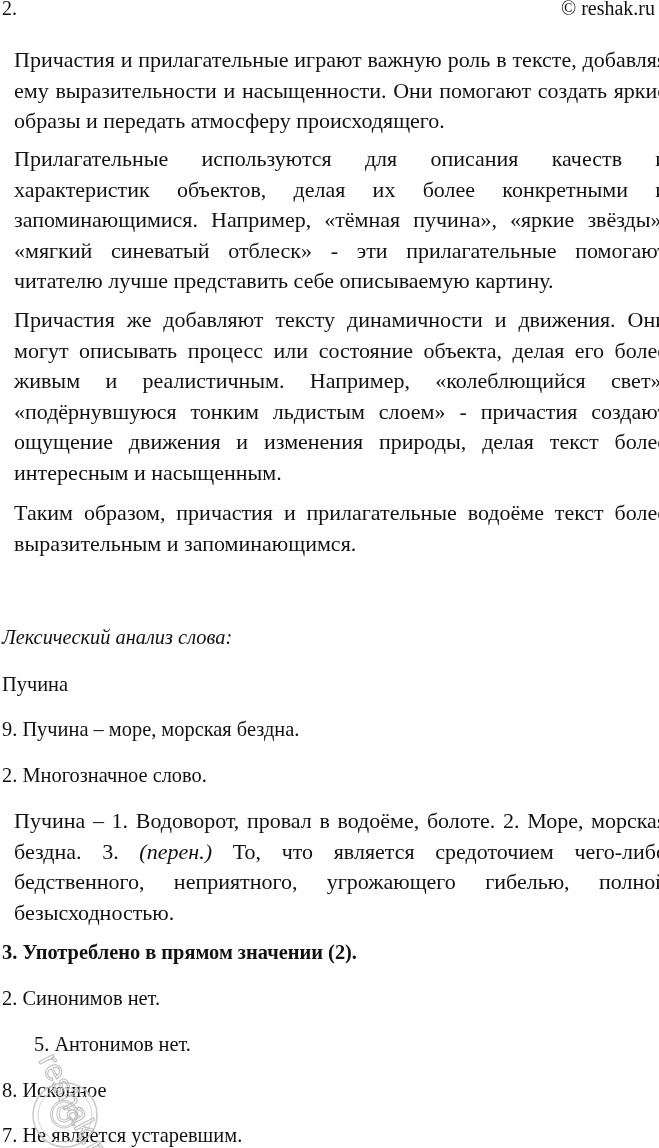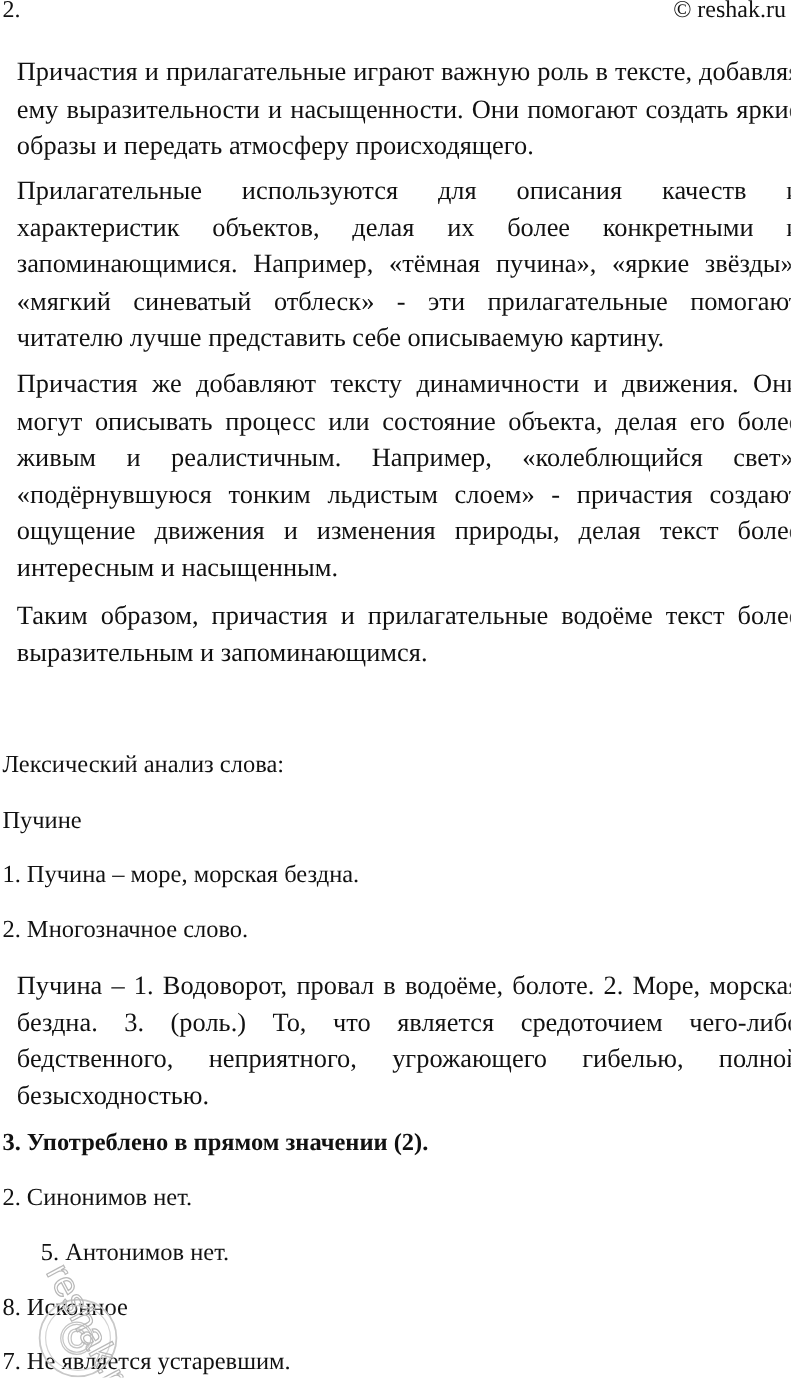--- a/index.html
+++ b/index.html
@@ -42,21 +42,21 @@
       margin: 0;
     }
     .line {
       position: absolute;
       left: 2px;
       font-size: 20.4px;
       line-height: 30.5px;
       margin: 0;
       white-space: nowrap;
     }
-    .italic { }
+    .italic { font-style: italic; }
     .watermark {
       position: absolute;
       left: 20px;
       top: 1020px;
       width: 150px;
       height: 130px;
       pointer-events: none;
     }
   </style>
 </head>
@@ -68,25 +68,25 @@
     <span class="num">2.</span>
     <span class="copy">© reshak.ru</span>
   </div>
 
   <p class="para" style="top:45px;">Причастия и прилагательные играют важную роль в тексте, добавляя ему выразительности и насыщенности. Они помогают создать яркие образы и передать атмосферу происходящего.</p>
   <p class="para" style="top:144px;">Прилагательные используются для описания качеств и характеристик объектов, делая их более конкретными и запоминающимися. Например, «тёмная пучина», «яркие звёзды», «мягкий синеватый отблеск» - эти прилагательные помогают читателю лучше представить себе описываемую картину.</p>
   <p class="para" style="top:305px;">Причастия же добавляют тексту динамичности и движения. Они могут описывать процесс или состояние объекта, делая его более живым и реалистичным. Например, «колеблющийся свет», «подёрнувшуюся тонким льдистым слоем» - причастия создают ощущение движения и изменения природы, делая текст более интересным и насыщенным.</p>
   <p class="para" style="top:498px;">Таким образом, причастия и прилагательные водоёме текст более выразительным и запоминающимся.</p>
 
   <p class="line italic" style="top:622px;">Лексический анализ слова:</p>
-  <p class="line" style="top:669px;">Пучине</p>
-  <p class="line" style="top:714px;">1. Пучина – море, морская бездна.</p>
+  <p class="line" style="top:669px;">Пучина</p>
+  <p class="line" style="top:714px;">9. Пучина – море, морская бездна.</p>
   <p class="line" style="top:760px;">2. Многозначное слово.</p>
 
-  <p class="para" style="top:806px;"><span>Пучина – 1. Водоворот, провал в водоёме, болоте. 2. Море, морская бездна. 3. </span><span class="italic">(роль.)</span><span> То, что является средоточием чего-либо бедственного, неприятного, угрожающего гибелью, полной безысходностью.</span></p>
+  <p class="para" style="top:806px;"><span>Пучина – 1. Водоворот, провал в водоёме, болоте. 2. Море, морская бездна. 3. </span><span class="italic">(перен.)</span><span> То, что является средоточием чего-либо бедственного, неприятного, угрожающего гибелью, полной безысходностью.</span></p>
 
   <p class="line" style="top:937px;font-weight:bold;">3. Употреблено в прямом значении (2).</p>
   <p class="line" style="top:983px;">2. Синонимов нет.</p>
   <p class="line" style="top:1029px;margin-left:32px;">5. Антонимов нет.</p>
   <p class="line" style="top:1075px;">8. Исконное</p>
   <p class="line" style="top:1120px;">7. Не является устаревшим.</p>
 
   <svg class="watermark" viewBox="0 0 150 130">
     <circle cx="45" cy="95" r="32" fill="none" stroke="#c8c8c8" stroke-width="1.5"></circle>
     <circle cx="45" cy="95" r="27" fill="none" stroke="#d4d4d4" stroke-width="1"></circle>

